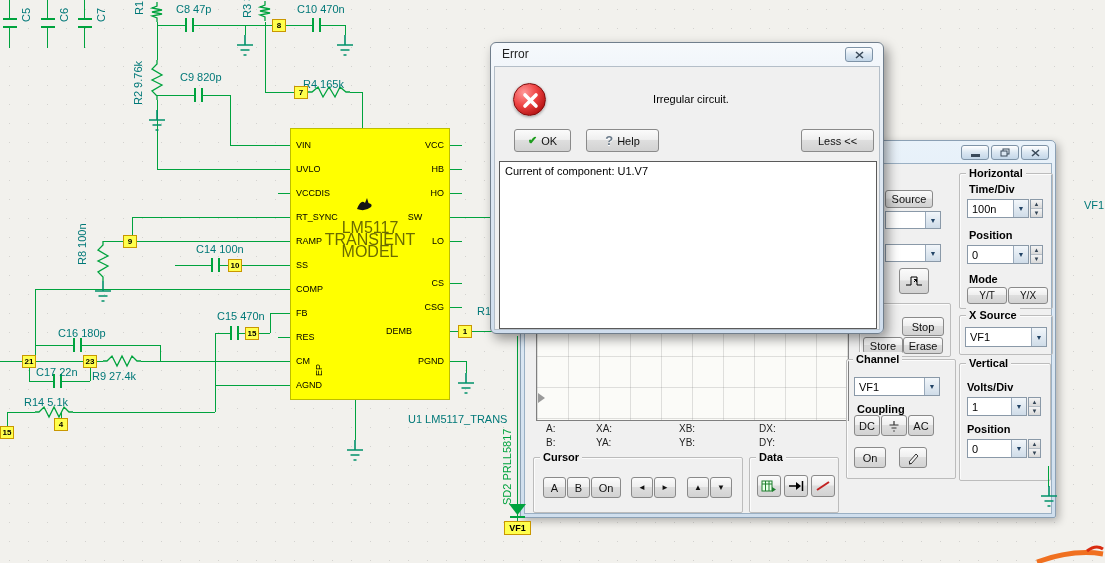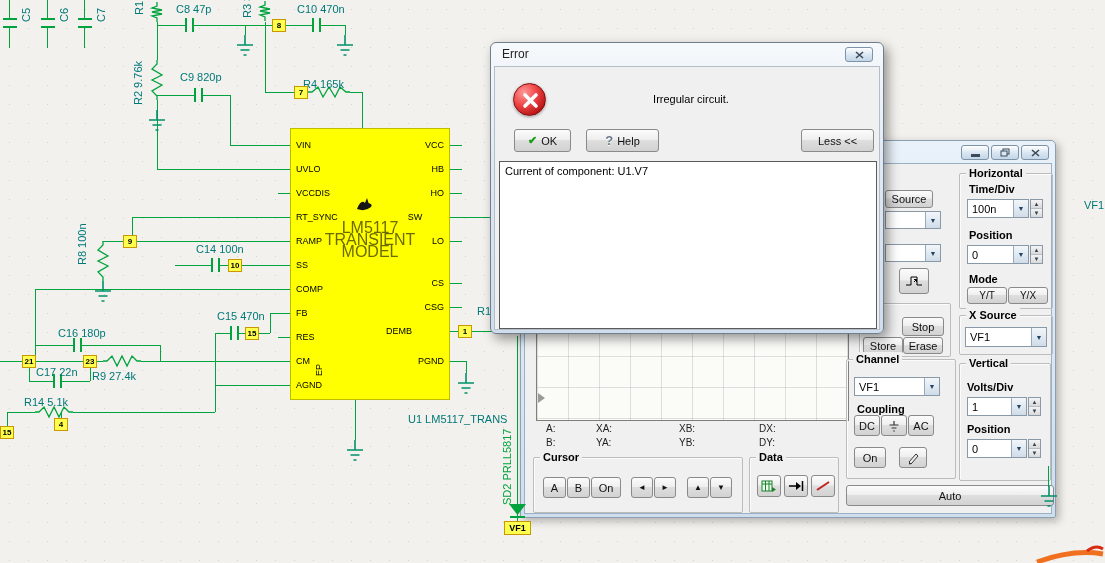--- a/index.html
+++ b/index.html
@@ -407,21 +407,20 @@
     <span class="sl" style="left:446px;top:282px">Position</span>
     <div class="combo" style="left:446px;top:298px;width:60px;height:19px">
       <span>0</span>
       <span class="ca">▼</span>
     </div>
     <div class="spin" style="left:507px;top:298px;height:19px">
         <div>▲</div>
         <div>▼</div>
       </div>
 
-    <div class="btn" style="left:325px;top:344px;width:208px;height:21px">Auto</div>
   </div>
 
   <div style="position:absolute;left:490px;top:42px;width:394px;height:292px;z-index:20;border:1px solid #707e8c;border-radius:6px;background:linear-gradient(#f6f9fc,#e0e9f3 40%,#cfdded);box-shadow:4px 5px 12px rgba(0,0,0,.40)">
     <span style="position:absolute;left:11px;top:4px;font-size:12px;color:#222">Error</span>
     <div class="winbtn" style="left:354px;top:4px">
       <svg width="9" height="8">
           <path d="M1 1 L8 7 M8 1 L1 7" stroke="#3a4a5a" stroke-width="1.6"></path>
         </svg>
     </div>
     <div style="position:absolute;left:3px;top:23px;right:3px;bottom:3px;background:#f0f0f0;border:1px solid #b4bec8"></div>

